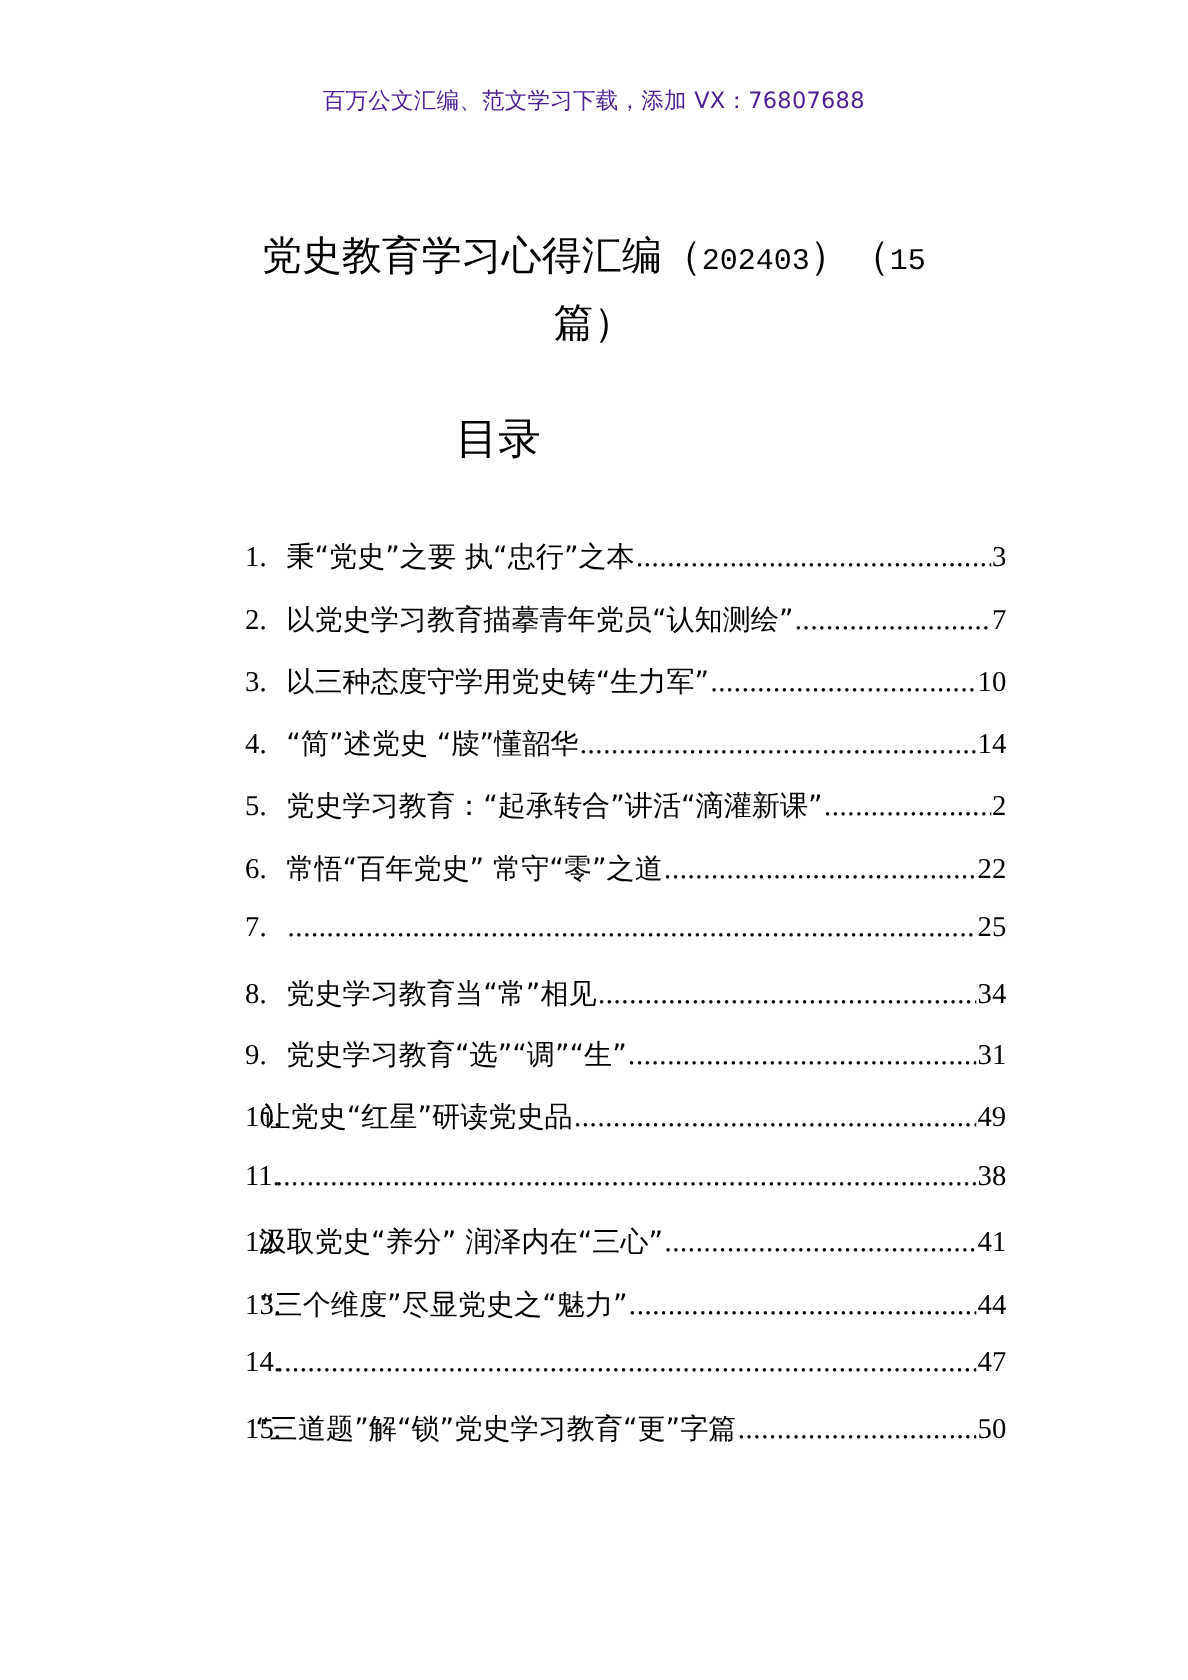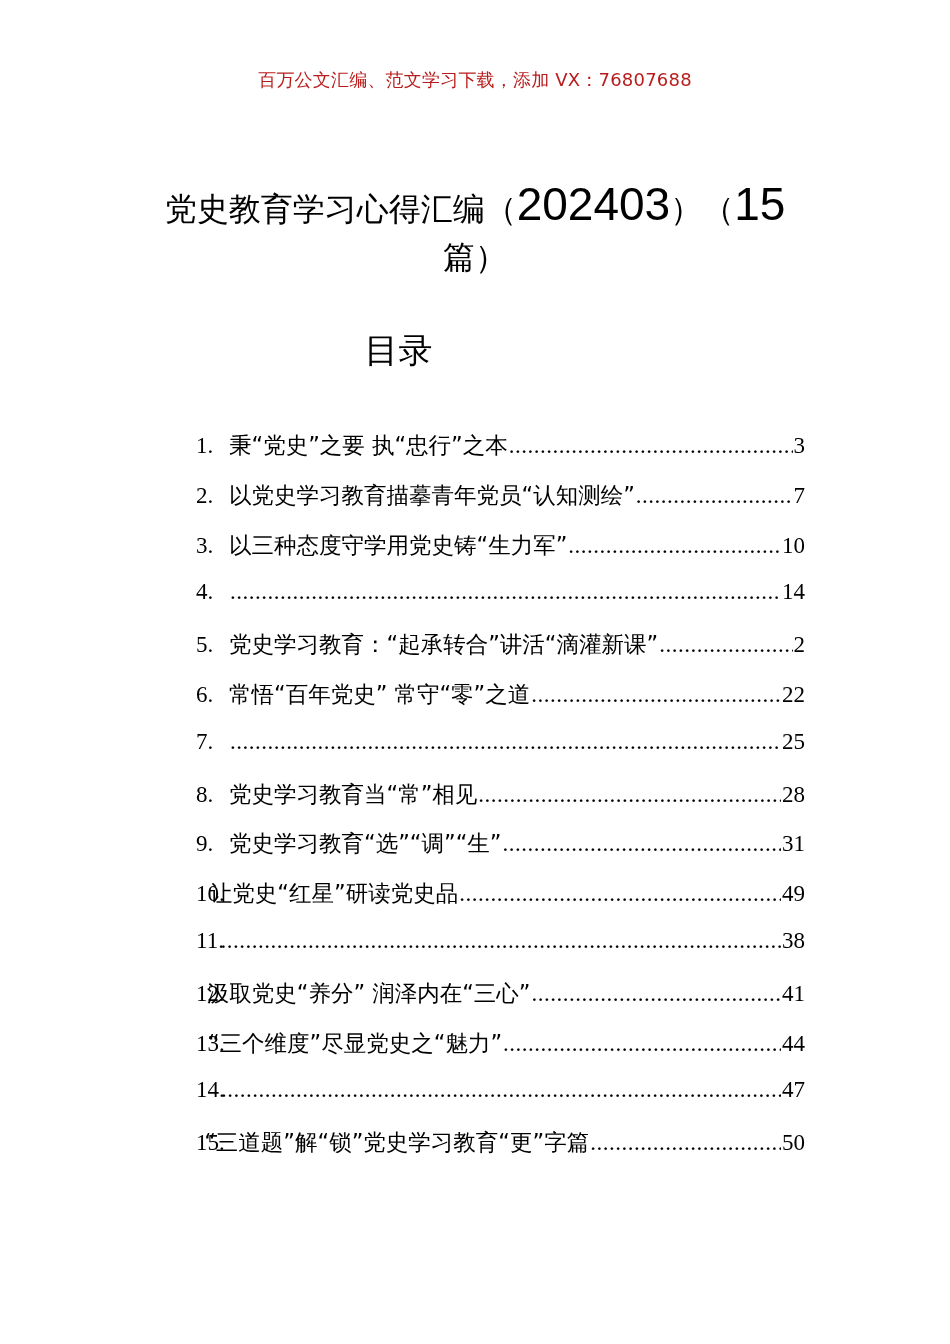--- a/index.html
+++ b/index.html
@@ -1,22 +1,22 @@
 <!DOCTYPE html>
 <html><head>
   <meta charset="utf-8">
   <style>
     html, body { margin: 0; padding: 0; background: #ffffff; }
     body { width: 950px; height: 1344px; position: relative; overflow: hidden;
            font-family: "DejaVu Sans", "Liberation Sans", sans-serif; color: #000; }
     .watermark { position: absolute; top: 68px; left: 0; width: 950px; text-align: center;
-                 color: #b91c1c; font-size: 18px; letter-spacing: 0.2px; }
+                 color: #4c1d95; font-size: 18px; letter-spacing: 0.2px; }
     .title { position: absolute; top: 180px; left: 150px; width: 650px; text-align: center;
              font-size: 32px; line-height: 48px; }
-    .title .num { font-family: Liberation Sans, sans-serif; font-size: 46px; }
+    .title .num { font-family: Liberation Mono, monospace; font-size: 24px; }
     .toc-heading { position: absolute; top: 328px; left: 0; width: 797px; text-align: center;
                    font-size: 34px; }
     .toc { position: absolute; top: 430px; left: 196px; width: 609px; margin: 0; padding: 0; list-style: none; }
     .toc-item { display: flex; align-items: baseline; height: 49.8px; font-size: 22.5px; white-space: nowrap; }
     .toc-num { font-family: "Liberation Serif", serif; font-size: 23px; min-width: 33px; }
     .toc-num.wide { min-width: 0; }
     .toc-text { flex: 0 0 auto; }
     .toc-dots { flex: 1 1 auto; overflow: hidden; font-family: "Liberation Serif", serif; font-size: 23px;
                 margin: 0 1px; letter-spacing: 0.5px; }
     .toc-dots::before { content: "..........................................................................................................."; }
@@ -48,20 +48,21 @@
       <span class="toc-page">7</span>
     </li>
   <li class="toc-item">
       <span class="toc-num">3.</span>
       <span class="toc-text">以三种态度守学用党史铸“生力军”</span>
       <span class="toc-dots"></span>
       <span class="toc-page">10</span>
     </li>
   <li class="toc-item">
       <span class="toc-num">4.</span>
+      <span class="toc-text">“简”述党史 “牍”懂韶华</span>
       <span class="toc-dots"></span>
       <span class="toc-page">14</span>
     </li>
   <li class="toc-item">
       <span class="toc-num">5.</span>
       <span class="toc-text">党史学习教育：“起承转合”讲活“滴灌新课”</span>
       <span class="toc-dots"></span>
       <span class="toc-page">2</span>
     </li>
   <li class="toc-item">
@@ -72,21 +73,21 @@
     </li>
   <li class="toc-item">
       <span class="toc-num">7.</span>
       <span class="toc-dots"></span>
       <span class="toc-page">25</span>
     </li>
   <li class="toc-item">
       <span class="toc-num">8.</span>
       <span class="toc-text">党史学习教育当“常”相见</span>
       <span class="toc-dots"></span>
-      <span class="toc-page">28</span>
+      <span class="toc-page">34</span>
     </li>
   <li class="toc-item">
       <span class="toc-num">9.</span>
       <span class="toc-text">党史学习教育“选”“调”“生”</span>
       <span class="toc-dots"></span>
       <span class="toc-page">31</span>
     </li>
   <li class="toc-item">
       <span class="toc-num wide">10.</span>
       <span class="toc-text">让党史“红星”研读党史品</span>

